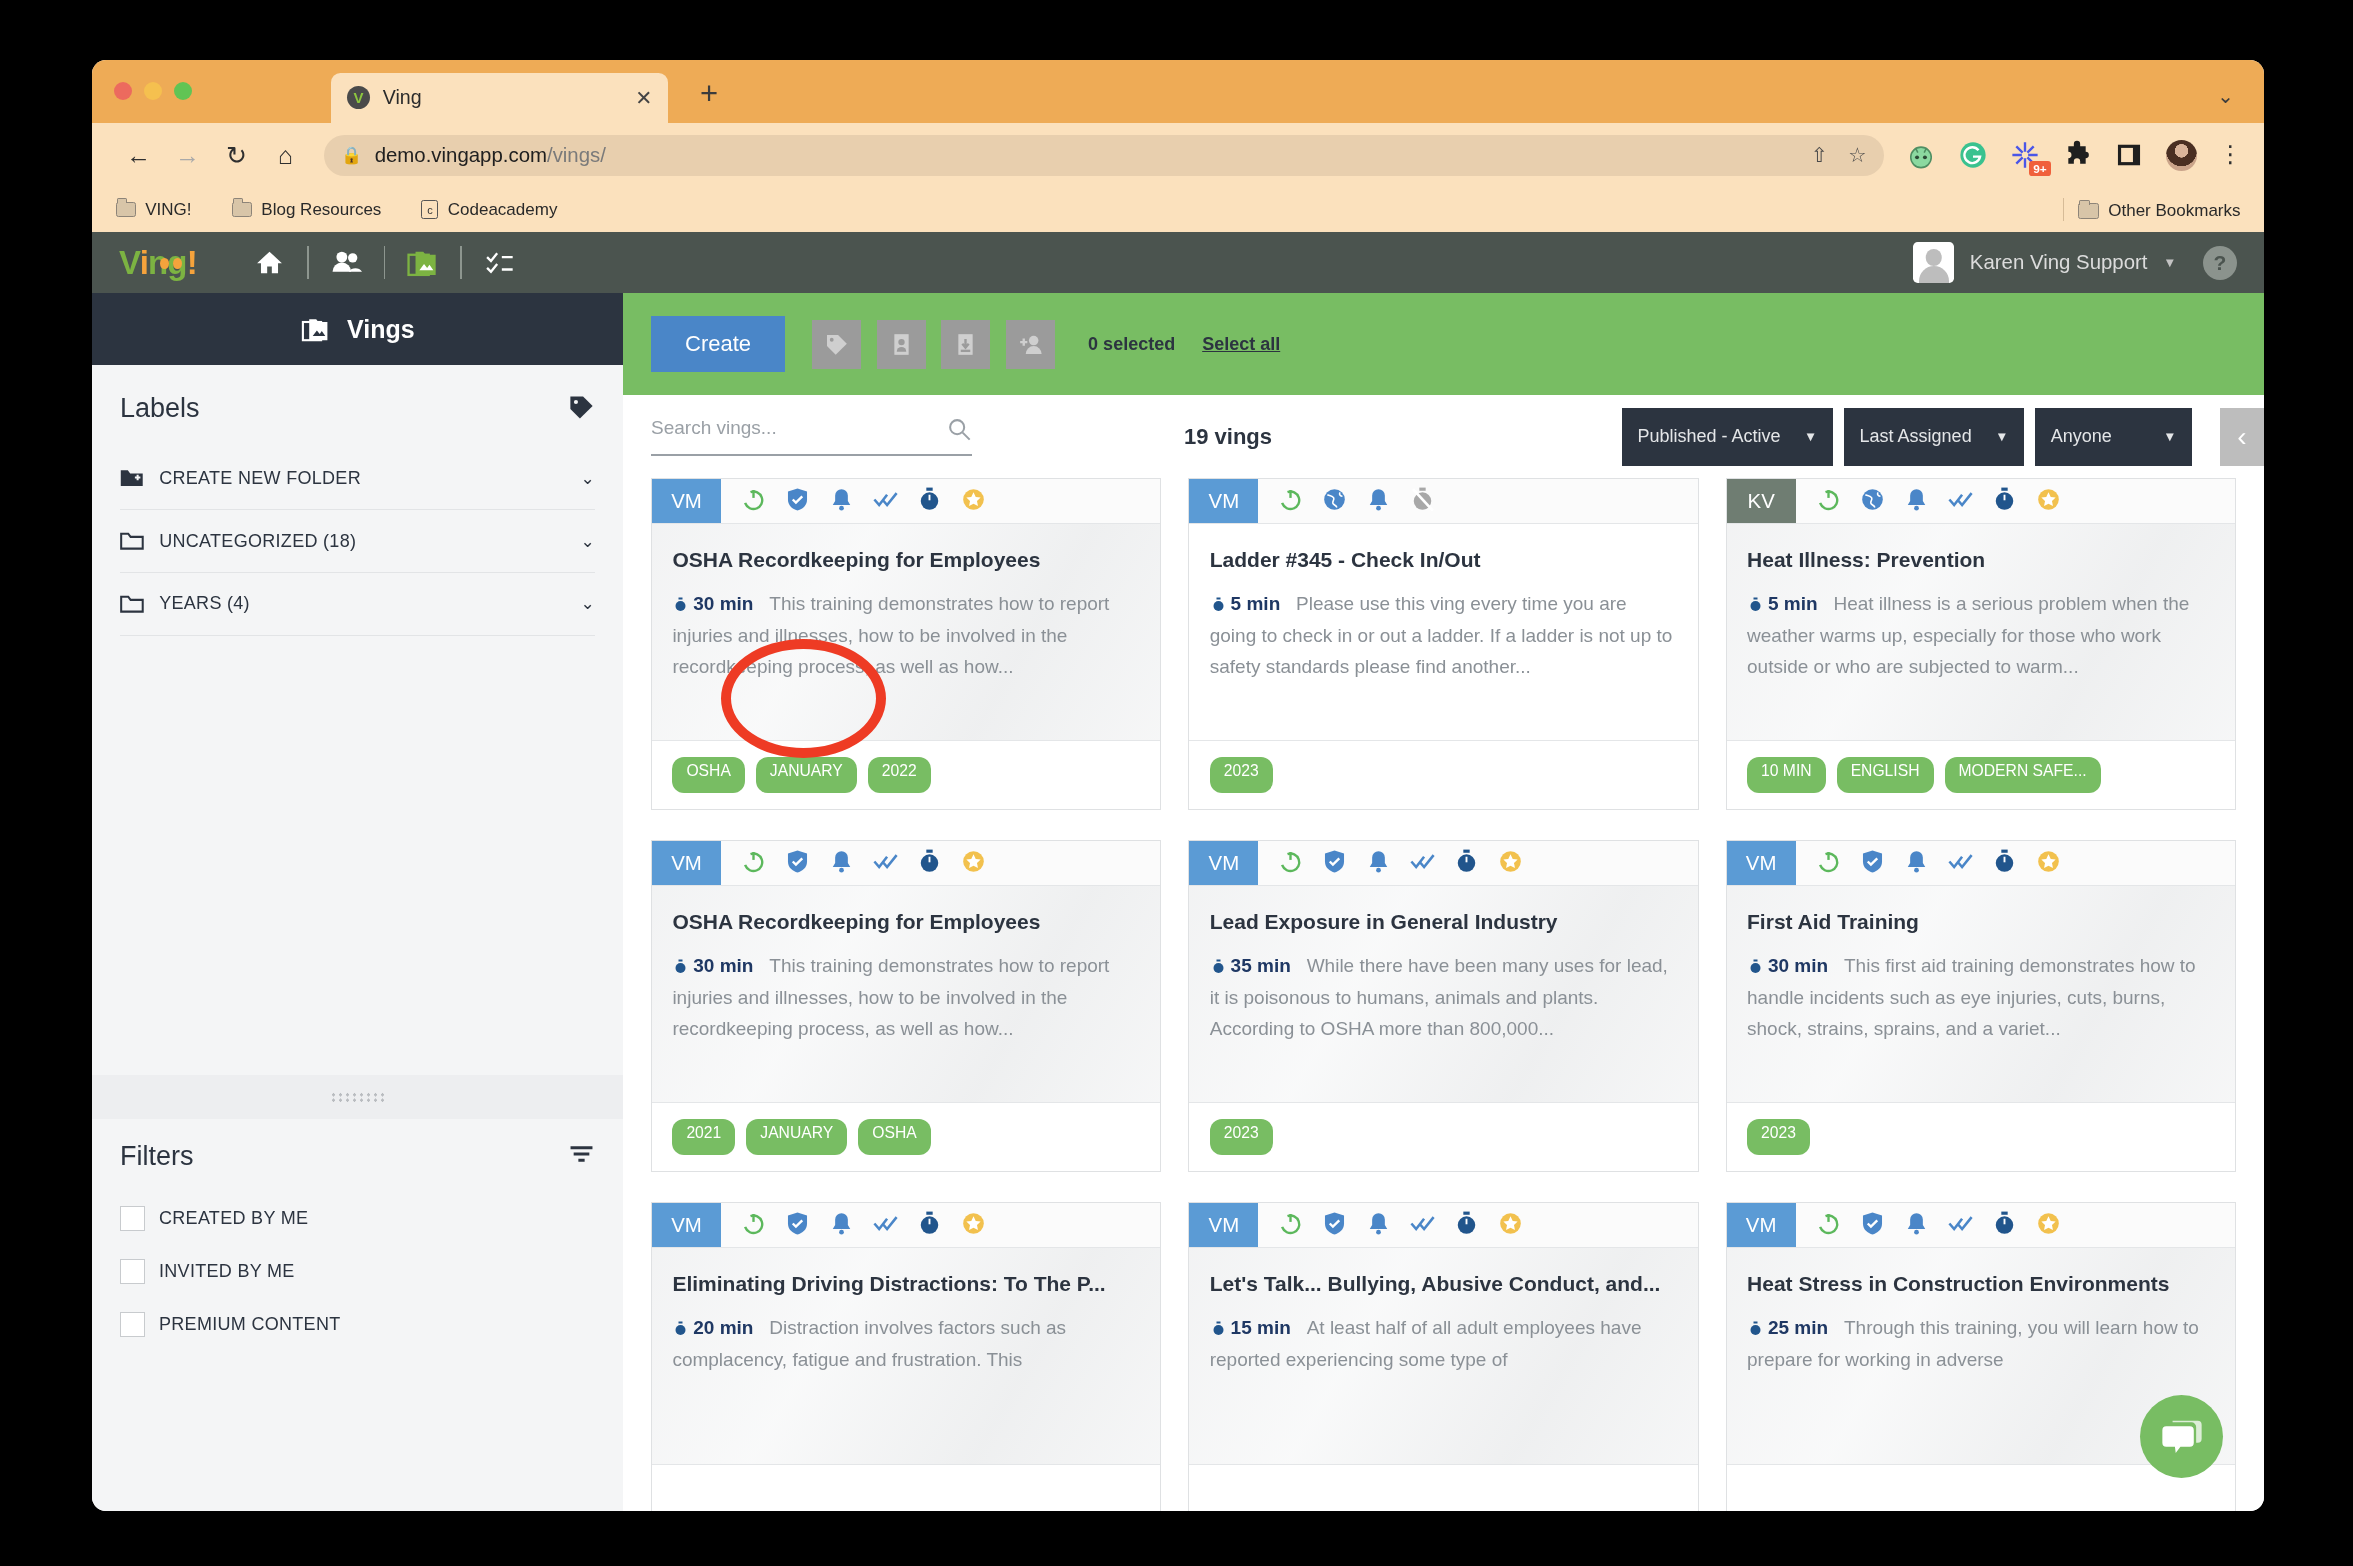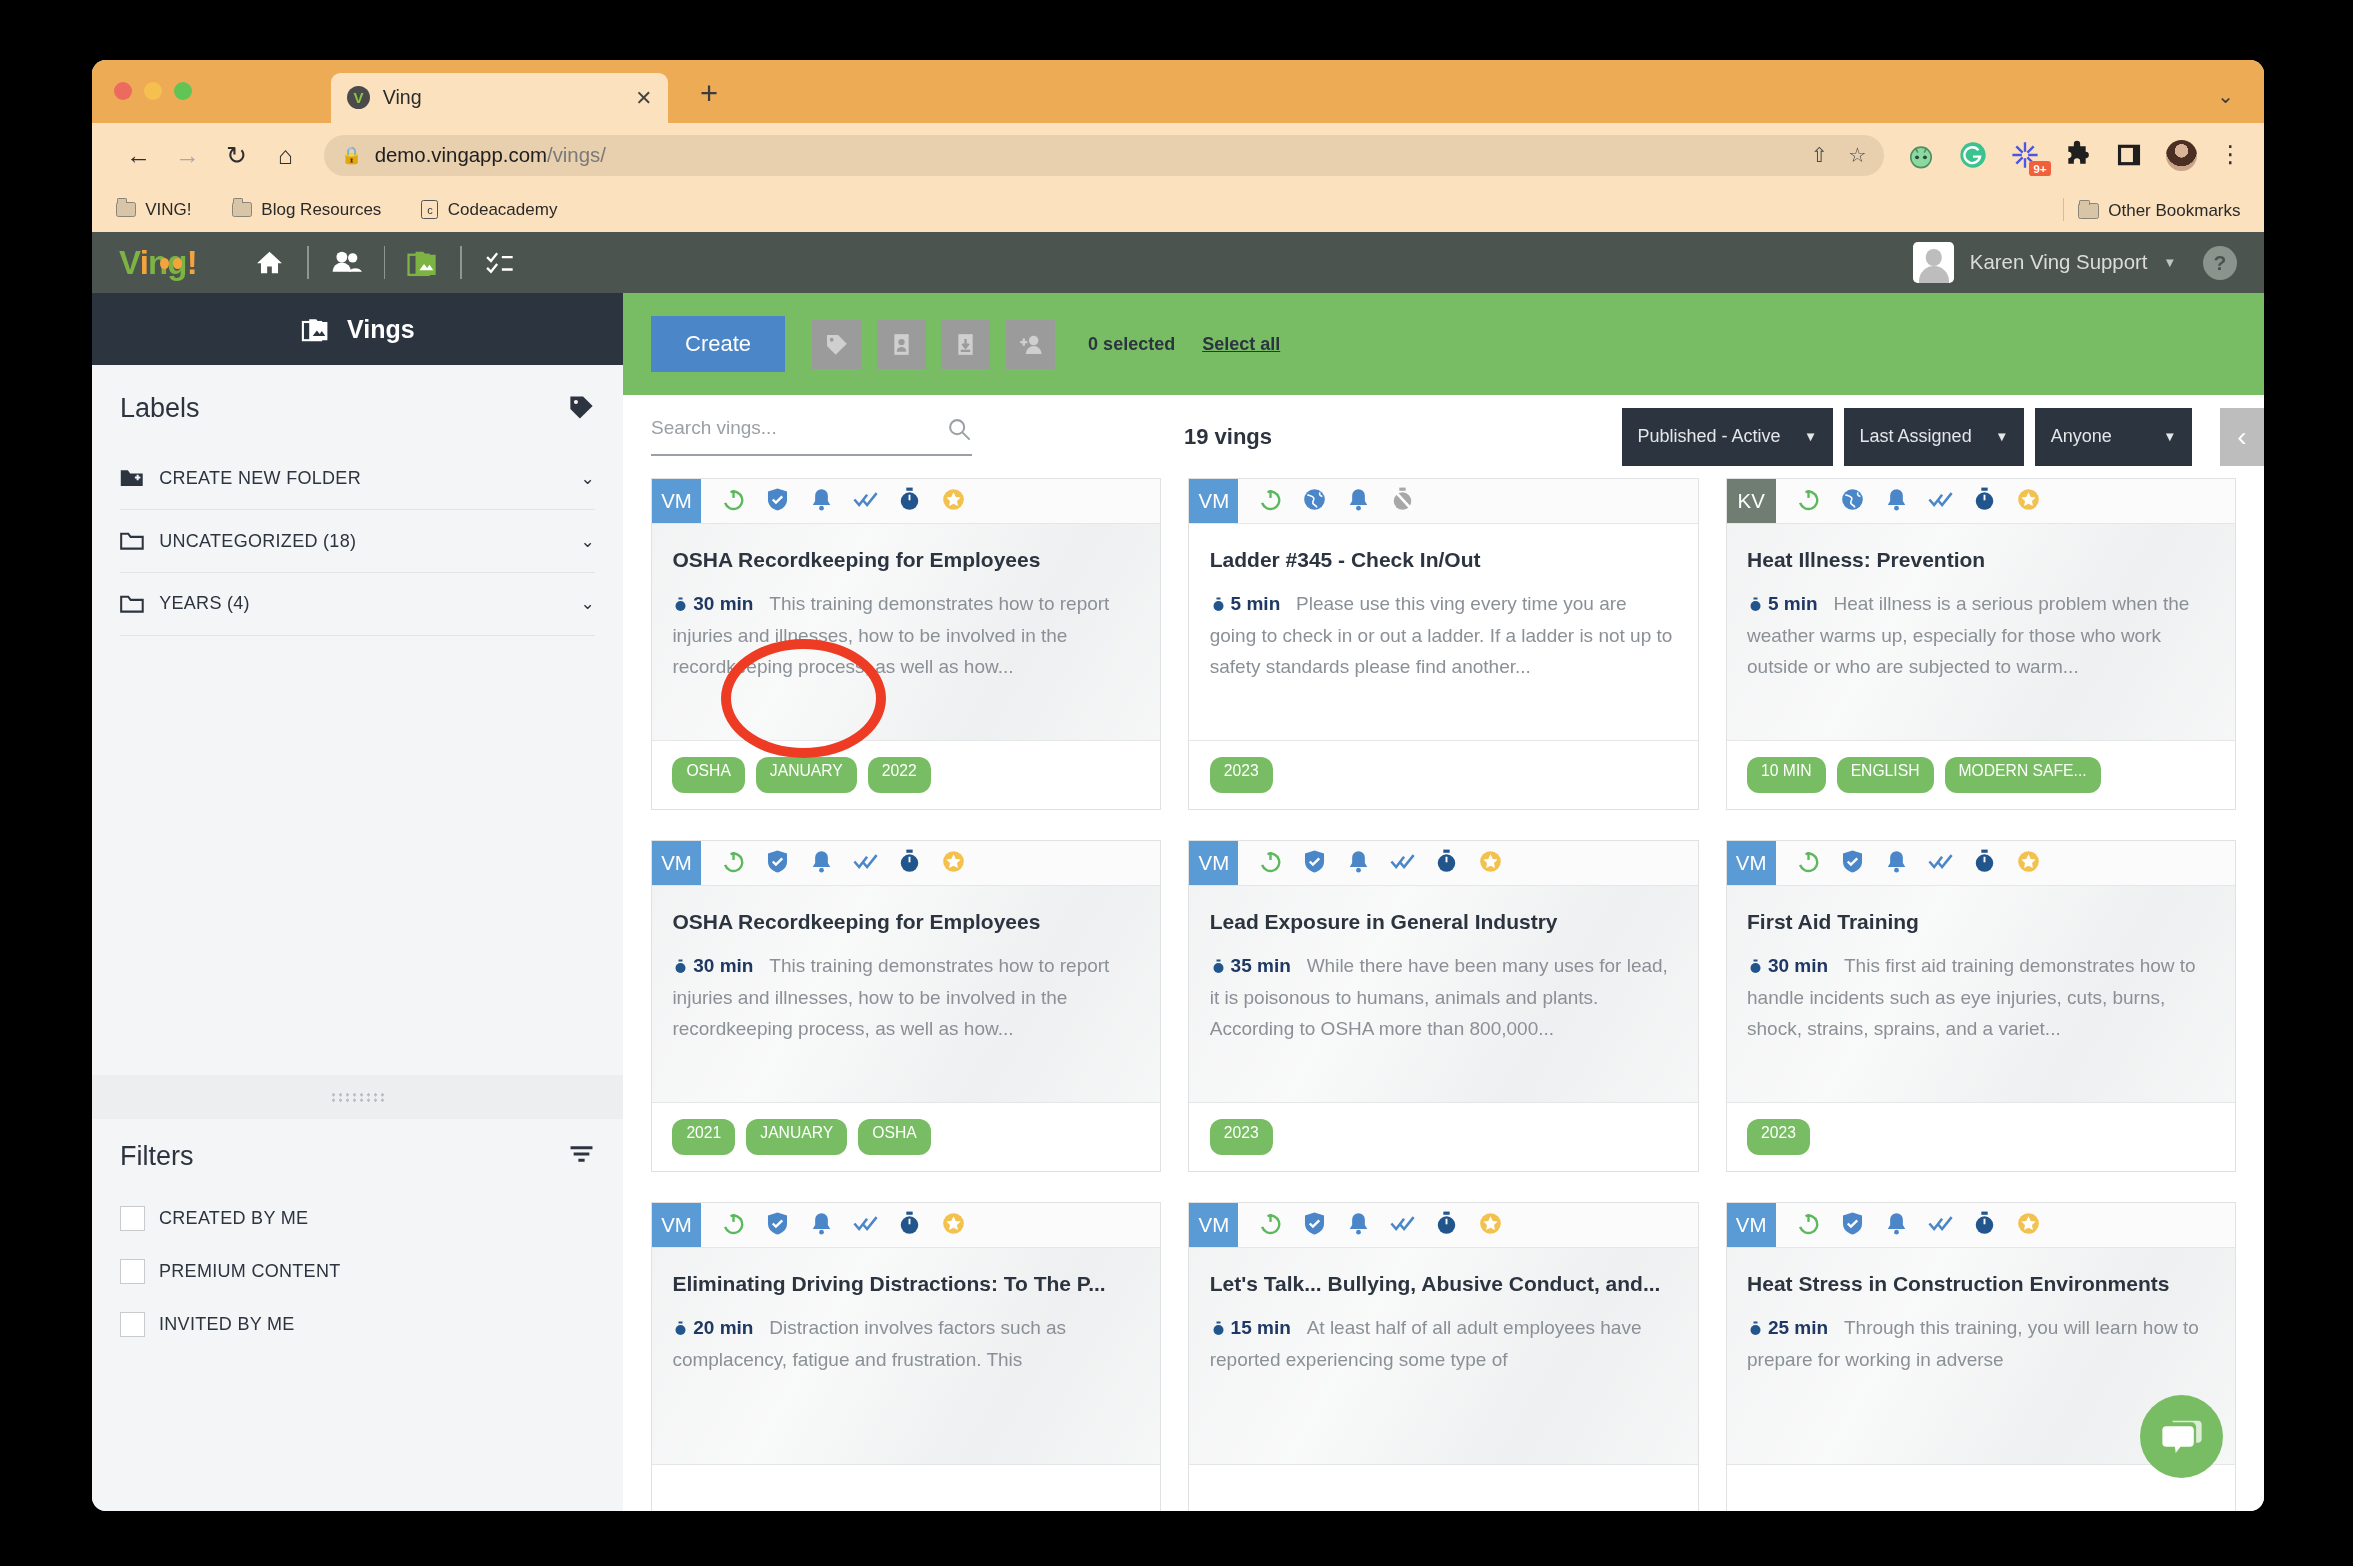--- a/index.html
+++ b/index.html
@@ -252,21 +252,21 @@
     background: #fff; border: 1.6px solid #dfe1e3;
     display: flex; flex-direction: column; height: 332px;
     position: relative; overflow: hidden;
   }
   .card-head {
     height: 45px; display: flex; align-items: stretch;
     border-bottom: 1.6px solid #e4e6e8; background: #fbfbfb;
     flex: 0 0 45px;
   }
   .init {
-    width: 49px; background: #5b9bd5; color: #fff;
+    width: 69px; background: #5b9bd5; color: #fff;
     font-size: 20.4px; display: flex; align-items: center; justify-content: center;
   }
   .init.kv { background: #6f7d72; }
   .head-ics { display: flex; align-items: center; gap: 17px; padding-left: 19px; }
   .card-body { flex: 1; padding: 23.5px 20.4px 0 20.4px; position: relative; }
   .card-bg {
     position: absolute; inset: 0; opacity: .13;
     background: linear-gradient(120deg,#9aa0a6 0%,#cfd3d6 35%,#7f878d 70%,#b9bec2 100%);
   }
   .card-title {
@@ -502,25 +502,25 @@
                 <path d="M3 6 h28 M7 14 h20 M13 22 h8" stroke="#2c3440" stroke-width="4"></path>
               </svg>
           </span>
         </div>
         <div class="filter-item">
           <span class="cb"></span>
           <span>CREATED BY ME</span>
         </div>
         <div class="filter-item">
           <span class="cb"></span>
-          <span>PREMIUM CONTENT</span>
+          <span>INVITED BY ME</span>
         </div>
         <div class="filter-item">
           <span class="cb"></span>
-          <span>INVITED BY ME</span>
+          <span>PREMIUM CONTENT</span>
         </div>
       </div>
     </div>
 
     <div class="main">
 
       <div class="greenbar">
         <button class="create-btn">Create</button>
         <div class="act-btns">
           <span class="act-btn">

